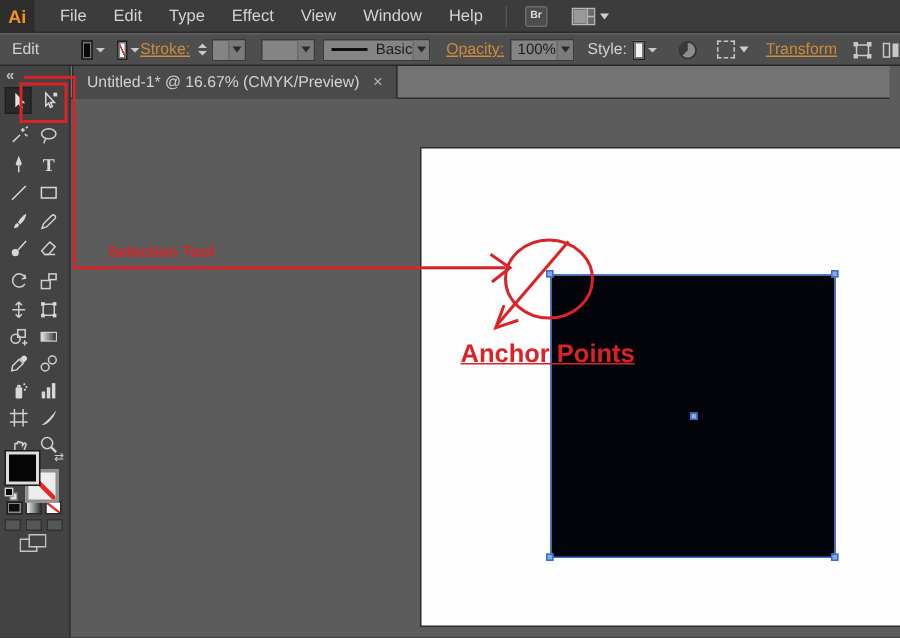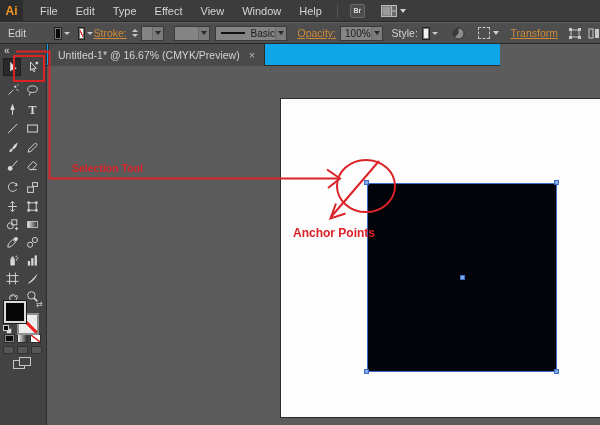--- a/index.html
+++ b/index.html
@@ -44,21 +44,21 @@
           color:#1d1d1d;font-size:10px;}
   .cb-box .acell{width:11px;height:100%;border-left:1px solid #6b6b6b;display:flex;
                  align-items:center;justify-content:center;background:#7b7b7b;}
   .cb-box .acell .t{width:0;height:0;border-left:3px solid transparent;border-right:3px solid transparent;
                     border-top:4px solid #2a2a2a;}
   .brush-line{width:26px;height:2px;background:#111;margin:0 5px;}
   .dashed-icon{width:12px;height:12px;border:1px dashed #c8c8c8;}
   .cb-icon{display:flex;align-items:center;}
 
   
-  .tabbar{position:absolute;left:0;top:44px;width:500px;height:22px;background:#0ea5e9;
+  .tabbar{position:absolute;left:0;top:44px;width:593px;height:22px;background:#737373;
           border-bottom:1px solid #2c2c2c;z-index:5;}
   .doc-tab{position:absolute;left:48px;top:0;height:22px;background:#4a4a4a;display:flex;
            align-items:center;padding:0 9px;border-right:1px solid #2c2c2c;border-left:1px solid #2c2c2c;}
   .doc-tab .title{color:#d2d2d2;font-size:10.5px;}
   .doc-tab .close{color:#b5b5b5;font-size:11px;margin-left:9px;cursor:pointer;line-height:10px;}
 
   
   .toolpanel{position:absolute;left:0;top:44px;width:47px;height:381px;background:#434343;
              border-right:1px solid #2e2e2e;z-index:6;}
   .collapse{position:absolute;left:4px;top:1px;color:#bdbdbd;font-size:10px;font-weight:bold;}
@@ -91,21 +91,21 @@
               background:var(--square);border:1px solid var(--blue);z-index:20;}
   .handle{position:absolute;width:5px;height:5px;background:#84abe8;border:1px solid var(--blue);z-index:25;}
   .center-pt{position:absolute;left:460px;top:275px;width:5px;height:5px;background:#84abe8;
              border:1px solid var(--blue);z-index:25;}
 
   
   .red-overlay{position:absolute;left:0;top:0;width:600px;height:425px;z-index:50;pointer-events:none;}
   .red-overlay *{stroke:var(--red);fill:none;stroke-width:2;}
   .anno-label{position:absolute;color:var(--red);font-weight:bold;z-index:55;pointer-events:none;}
   #sel-label{left:72px;top:162px;font-size:10.5px;}
-  #anchor-label{left:293px;top:226px;font-size:12px;}
+  #anchor-label{left:307px;top:226px;font-size:17px;text-decoration:underline;}
 </style>
 </head>
 <body>
 
 <div id="app" style="--red: #da2227; --accent: #cf8b3a; --blue: #3b6cc7; --square: #03030a;">
 
   <div class="menubar">
     <div class="ai-logo">Ai</div>
     <div class="menu-items" id="menu-items">
         <span class="menu-item">File</span>

